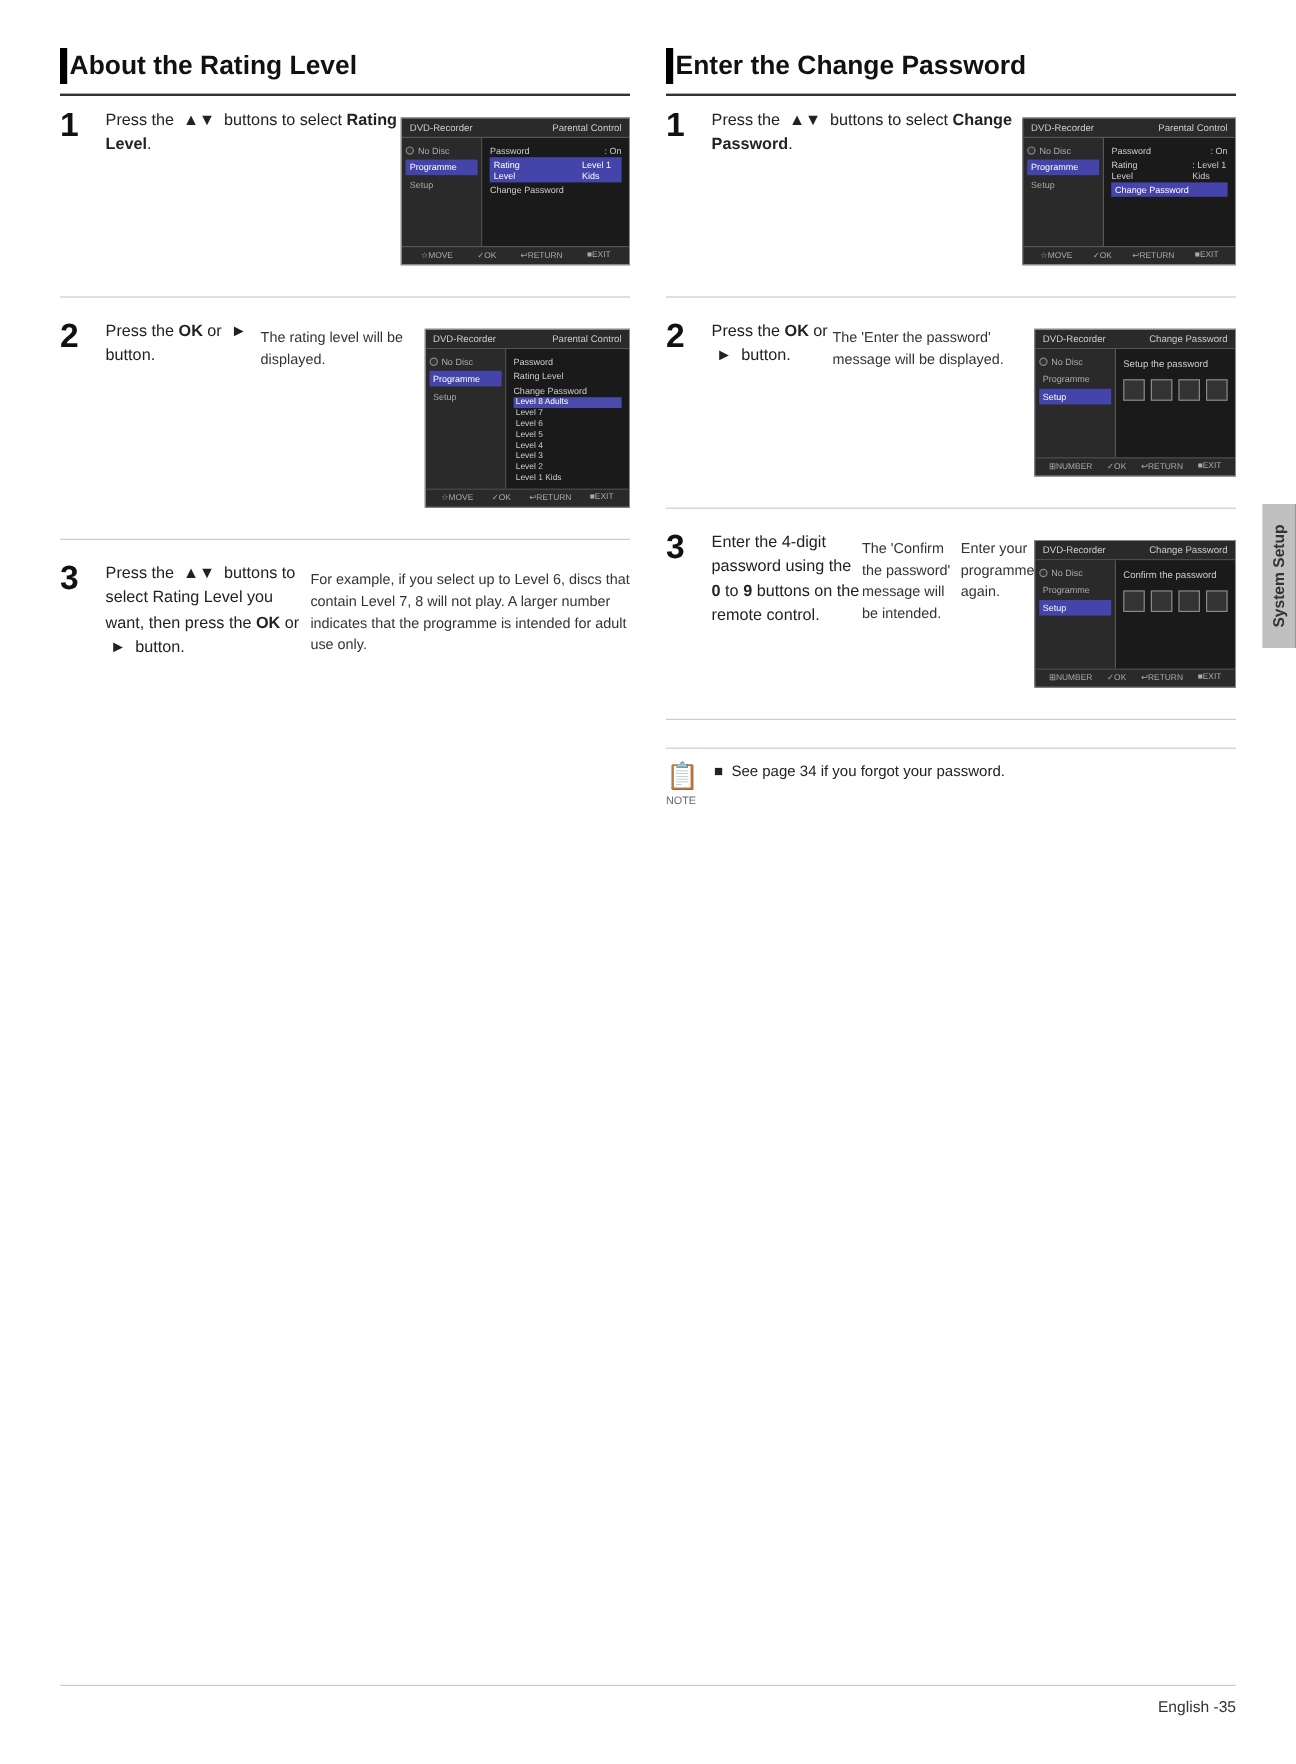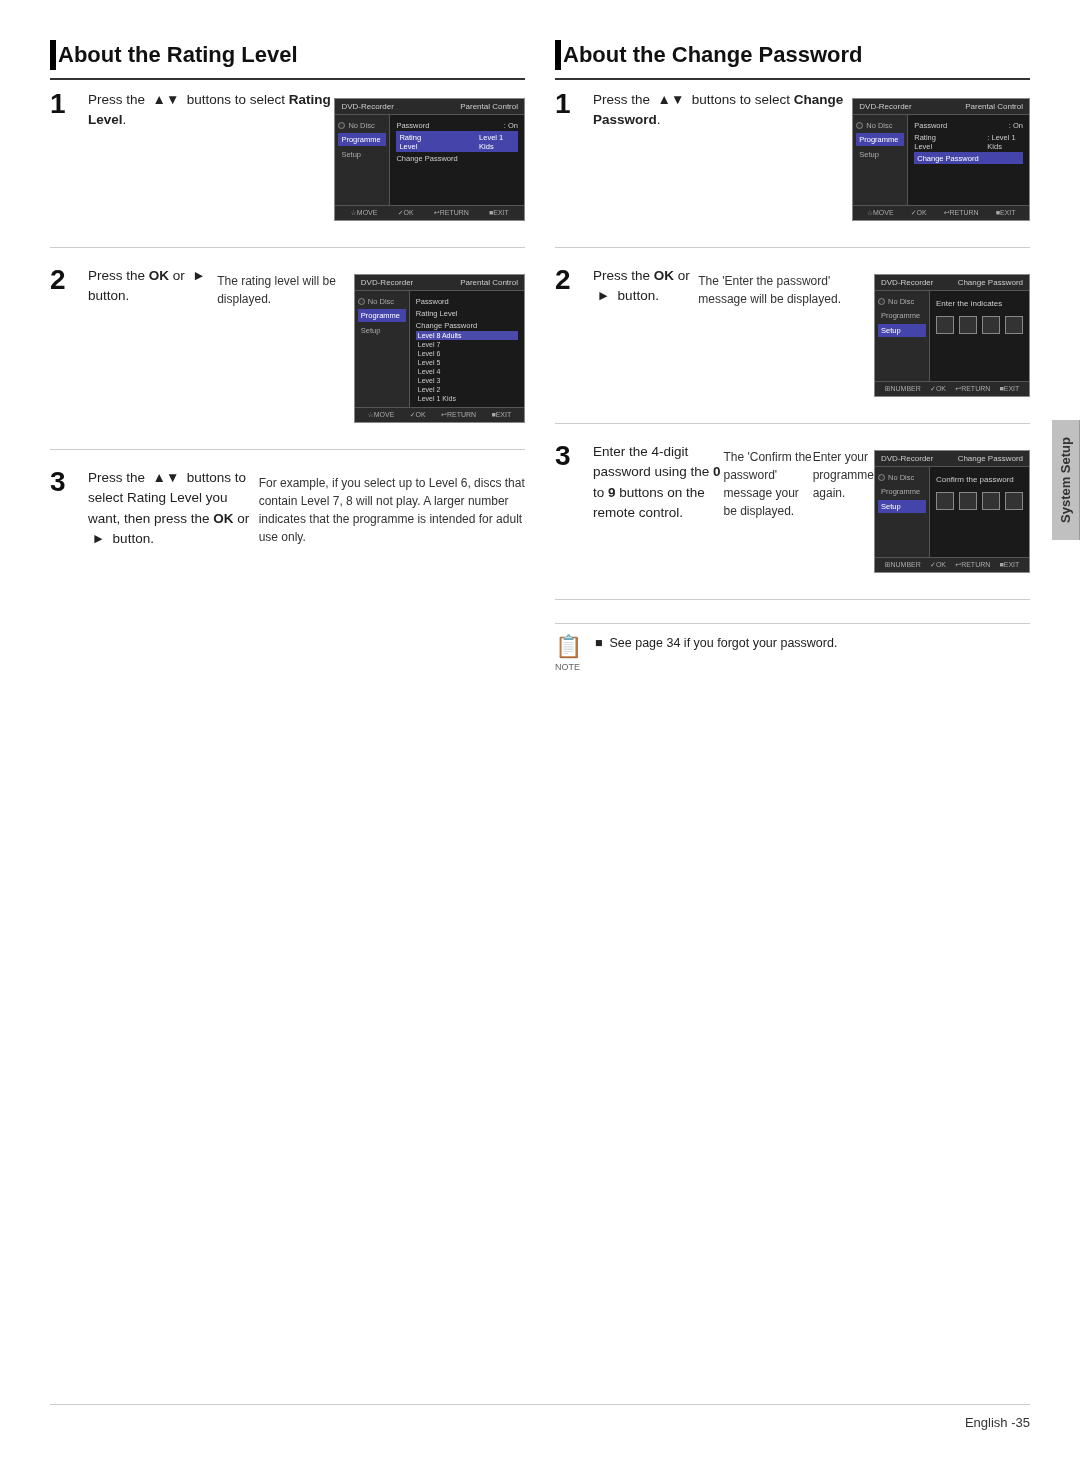--- a/index.html
+++ b/index.html
@@ -128,21 +128,21 @@
       border-bottom: 1px solid #555;
     }
 
     .dvd-body {
       display: flex;
       flex-direction: row;
       min-height: 90px;
     }
 
     .dvd-sidebar {
-      width: 55px;
+      width: 67px;
       background: #2a2a2a;
       border-right: 1px solid #555;
       padding: 4px 3px;
       display: flex;
       flex-direction: column;
       gap: 2px;
     }
 
     .dvd-sidebar-item {
       font-size: 7.5px;
@@ -428,21 +428,21 @@
           </div>
         </div>
       </div>
 
     </div>
 
     <div class="right-column">
 
       <div class="section-heading">
         <span class="section-heading-bar"></span>
-        <span class="section-heading-text">About the Change Password</span>
+        <span class="section-heading-text">Enter the Change Password</span>
       </div>
 
       <div class="step">
         <div class="step-number">1</div>
         <div class="step-content">
           <div class="step-text">
             Press the &nbsp;▲▼&nbsp; buttons to select <b>Change Password</b>.
           </div>
 
           <div class="dvd-screen">
@@ -501,21 +501,21 @@
             <div class="dvd-body">
               <div class="dvd-sidebar">
                 <div class="dvd-radio-row">
                   <span class="dvd-radio"></span>
                   <span>No Disc</span>
                 </div>
                 <div class="dvd-sidebar-item">Programme</div>
                 <div class="dvd-sidebar-item selected">Setup</div>
               </div>
               <div class="dvd-main">
-                <div class="dvd-center-text">Enter the indicates</div>
+                <div class="dvd-center-text">Setup the password</div>
                 <div class="password-boxes">
                   <div class="password-box"></div>
                   <div class="password-box"></div>
                   <div class="password-box"></div>
                   <div class="password-box"></div>
                 </div>
               </div>
             </div>
             <div class="dvd-footer">
               <span>⊞NUMBER</span>
@@ -527,21 +527,21 @@
         </div>
       </div>
 
       <div class="step">
         <div class="step-number">3</div>
         <div class="step-content">
           <div class="step-text">
             Enter the 4-digit password using the <b>0</b> to <b>9</b> buttons on the remote control.
           </div>
           <div class="step-note">
-            The 'Confirm the password' message your be displayed.
+            The 'Confirm the password' message will be intended.
           </div>
           <div class="step-note">
             Enter your programme again.
           </div>
 
           <div class="dvd-screen">
             <div class="dvd-header">
               <span>DVD-Recorder</span>
               <span>Change Password</span>
             </div>

